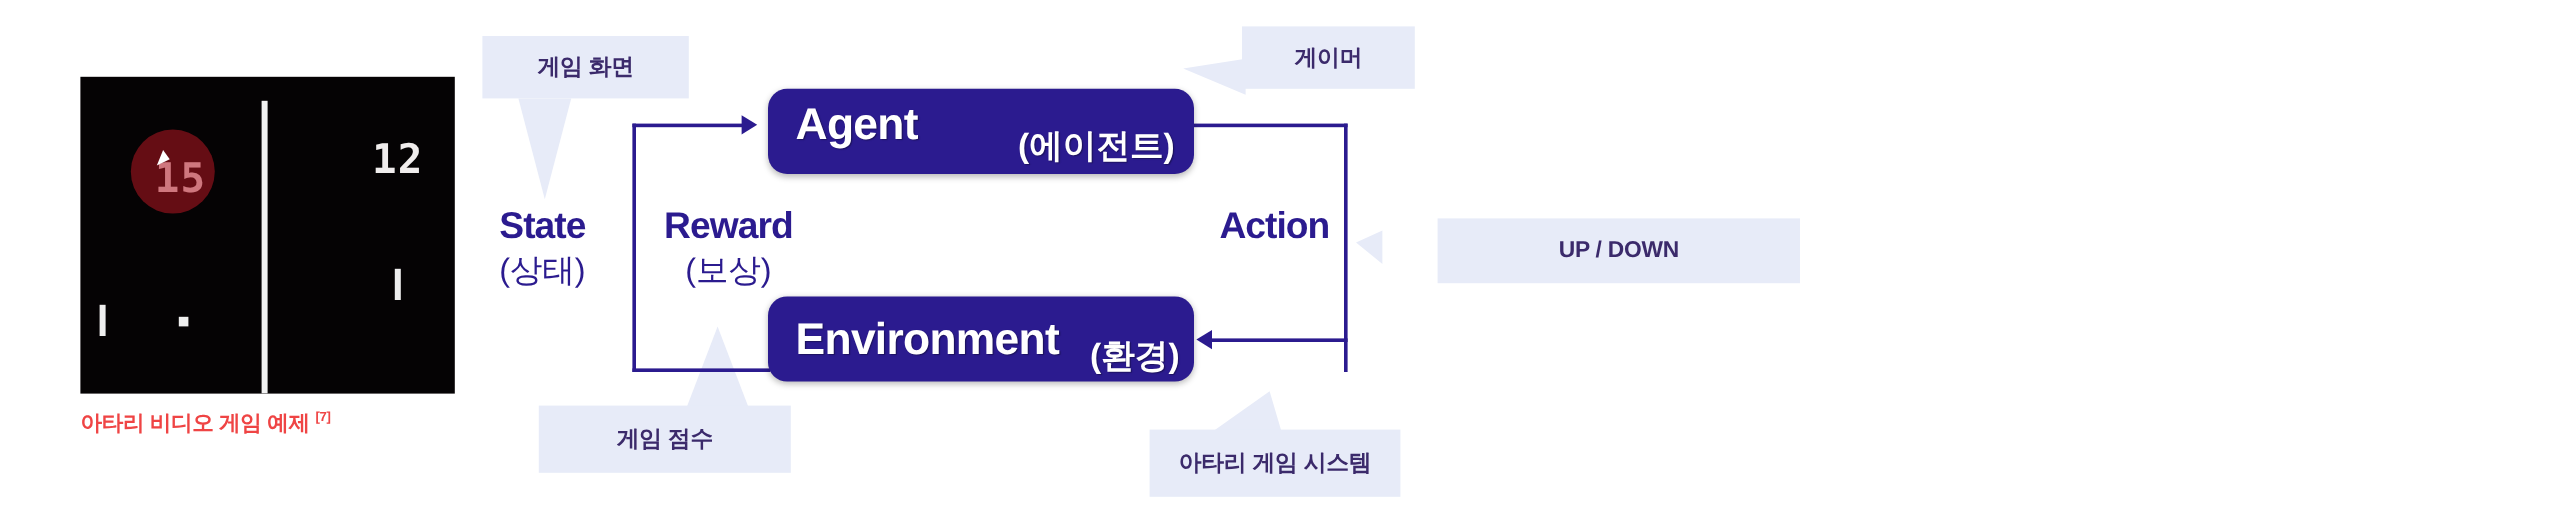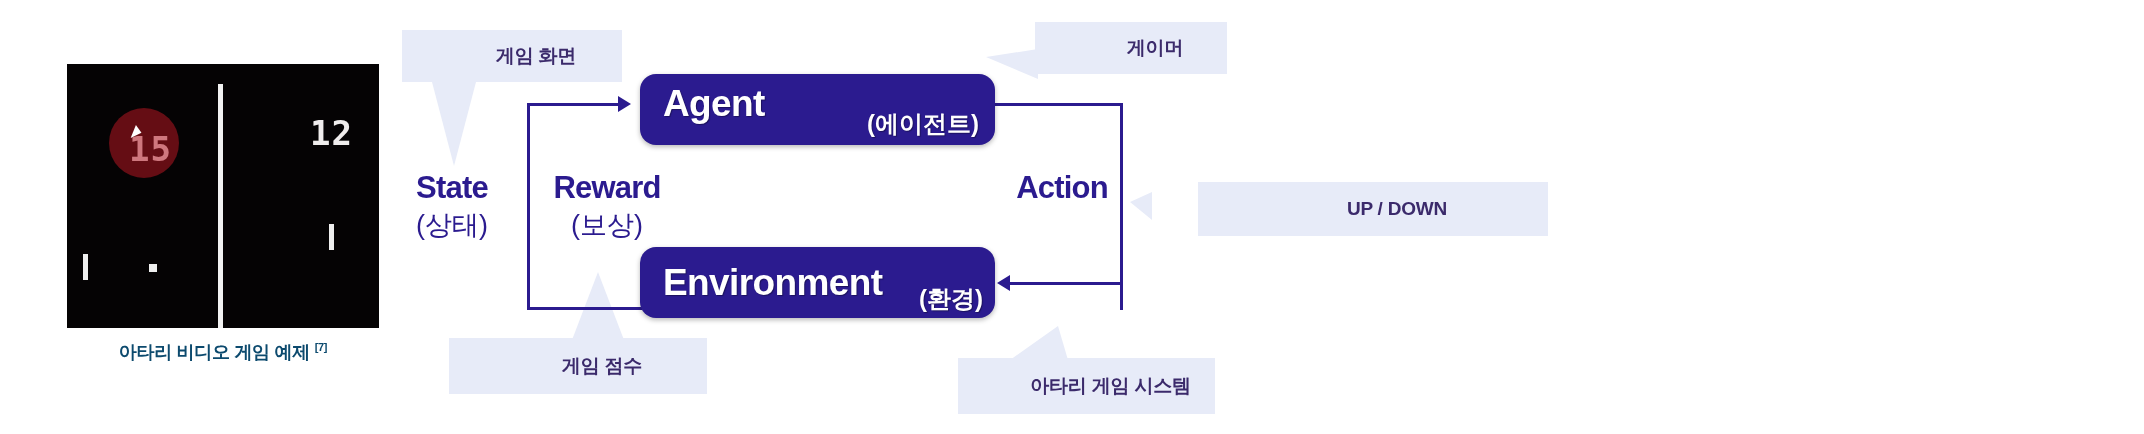--- a/index.html
+++ b/index.html
@@ -81,22 +81,22 @@
     border-left: 8px solid #ffffff;
     border-top: 5px solid transparent;
     border-bottom: 9px solid transparent;
     transform: rotate(22deg);
   }
   .atari-caption {
     position: absolute;
     left: 67px;
     top: 340px;
     width: 312px;
-    text-align: center;
-    color: #0c4a6e;
+    text-align: left;
+    color: #ef4444;
     font-size: 18px;
     font-weight: 600;
     letter-spacing: -0.3px;
   }
   .atari-caption sup {
     font-size: 11px;
     vertical-align: super;
   }
 
   
@@ -112,21 +112,21 @@
   .node-box .node-en {
     color: #ffffff;
     font-size: 37px;
     font-weight: 700;
     letter-spacing: -0.6px;
     text-shadow: 1px 1px 1px rgba(0,0,0,0.35);
     line-height: 1;
   }
   .node-box .node-ko {
     color: #ffffff;
-    font-size: 24px;
+    font-size: 28px;
     font-weight: 700;
     line-height: 1;
     text-shadow: 1px 1px 1px rgba(0,0,0,0.35);
   }
   #agent-box {
     left: 640px;
     top: 74px;
     width: 355px;
     height: 71px;
     padding-left: 23px;
@@ -194,21 +194,20 @@
   .callout {
     position: absolute;
     background: #E7EBF8;
     color: #3B2A6B;
     font-size: 19px;
     font-weight: 600;
     display: flex;
     align-items: center;
     justify-content: center;
     letter-spacing: -0.2px;
-    padding-left: 48px;
   }
   #callout-screen { left: 402px; top: 30px;  width: 172px; height: 52px; }
   #callout-gamer  { left: 1035px; top: 22px; width: 144px; height: 52px; }
   #callout-updown { left: 1198px; top: 182px; width: 302px; height: 54px; }
   #callout-score  { left: 449px; top: 338px; width: 210px; height: 56px; }
   #callout-system { left: 917px; top: 358px; width: 209px; height: 56px; margin-left: 41px; }
 
   .tail {
     position: absolute;
     width: 0;

